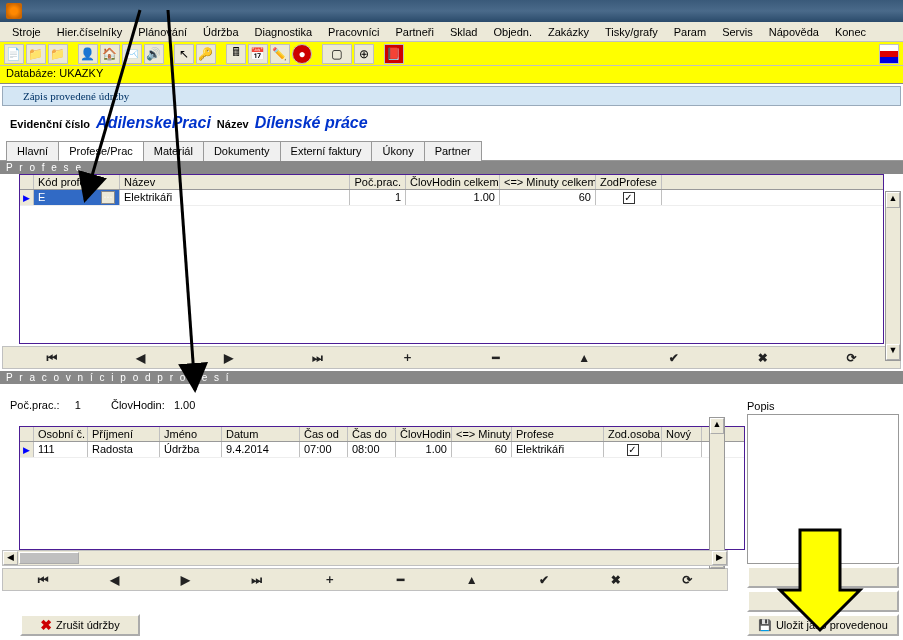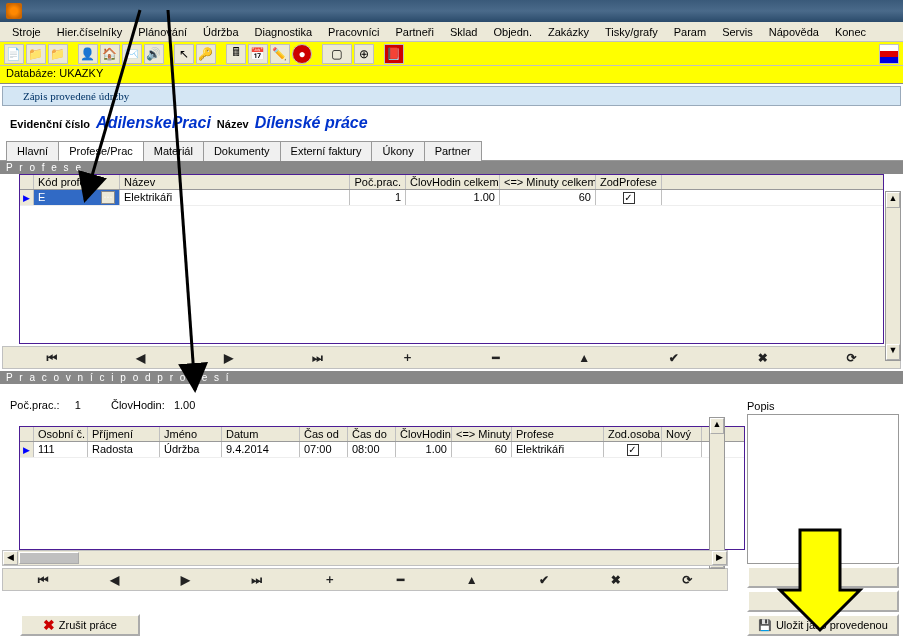--- a/index.html
+++ b/index.html
@@ -243,21 +243,21 @@
   <div class="box"></div>
 </div>
 
 <div class="btn-stack">
   <div class="win-btn">Kopie</div>
   <div class="win-btn">Nový</div>
 </div>
 
 <div class="cancel-btn">
   <span class="x">✖</span>
-  <span>Zrušit práce</span>
+  <span>Zrušit údržby</span>
 </div>
 <div class="bottom-btn">
   <span>💾</span>
   <span>Uložit jako provedenou</span>
 </div>
 
 <svg class="arrow-overlay" style="left:0;top:0;width:903px;height:640px">
   <defs>
     <marker id="ah" markerWidth="12" markerHeight="12" refX="9" refY="5" orient="auto">
       <path d="M0,0 L10,5 L0,10 Z" fill="#000"></path>

